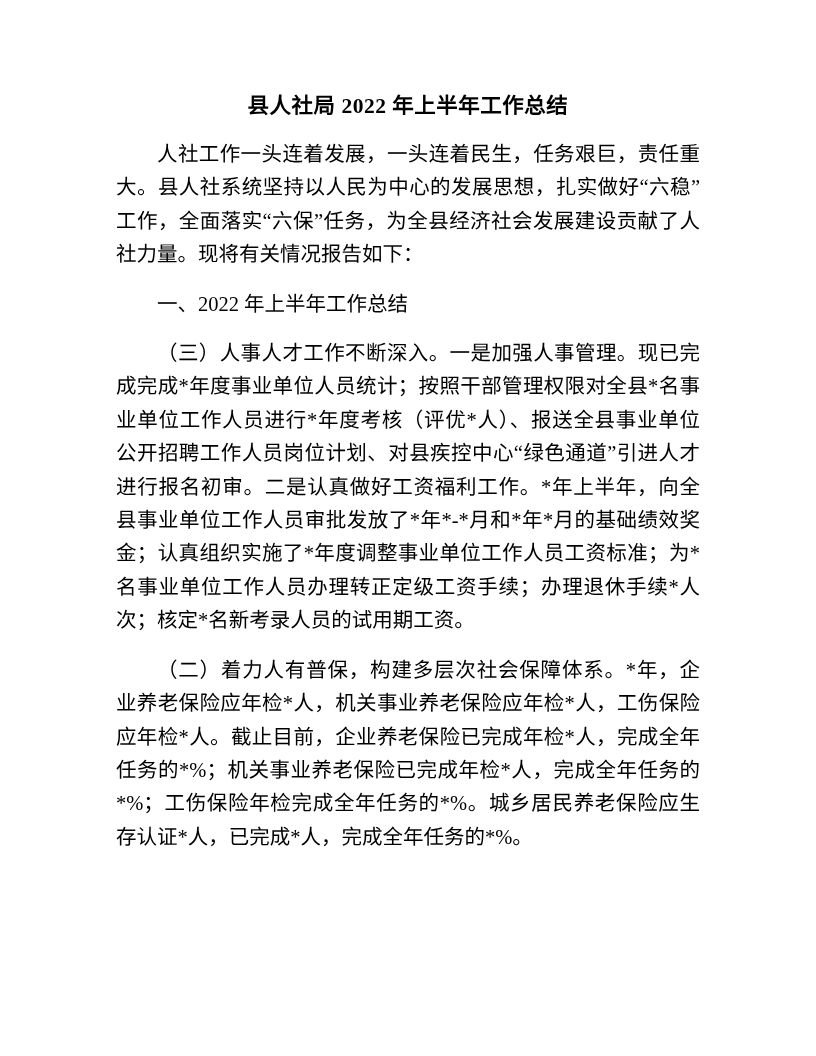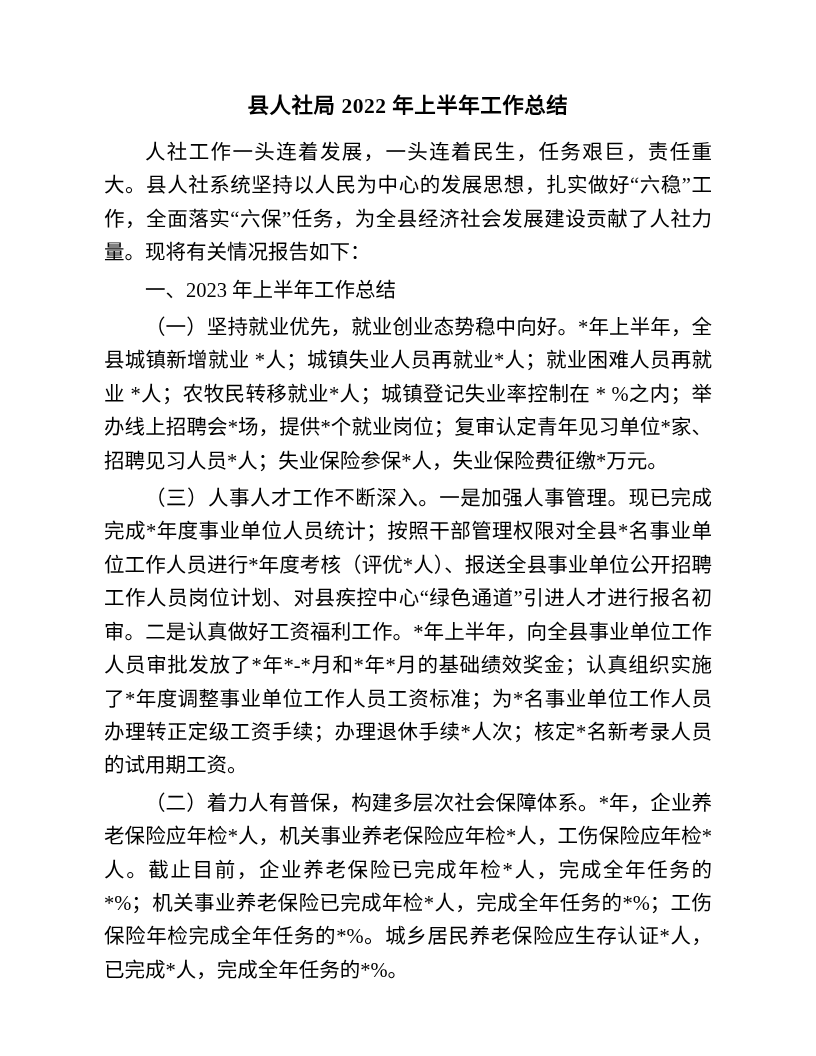--- a/index.html
+++ b/index.html
@@ -30,33 +30,32 @@
     line-height: 32px;
     margin: 0 0 14px 0;
     letter-spacing: 0.5px;
   }
   .para {
     font-size: 20.5px;
     line-height: 33.4px;
     text-align: justify;
     text-justify: inter-ideograph;
     text-indent: 2em;
-    margin: 4px;
+    margin: 16px;
     word-break: break-all;
     font-weight: 400;
     font-family: Liberation Serif, serif;
   }
 </style>
 </head>
 <body>
 
 <div class="page">
   <div class="doc">
     <h1 class="title">县人社局 2022 年上半年工作总结</h1>
     <div>
         <p class="para">人社工作一头连着发展，一头连着民生，任务艰巨，责任重大。县人社系统坚持以人民为中心的发展思想，扎实做好“六稳”工作，全面落实“六保”任务，为全县经济社会发展建设贡献了人社力量。现将有关情况报告如下：</p>
-        <p class="para">一、2023 年上半年工作总结</p>
-        <p class="para">（一）坚持就业优先，就业创业态势稳中向好。*年上半年，全县城镇新增就业 *人；城镇失业人员再就业*人；就业困难人员再就业 *人；农牧民转移就业*人；城镇登记失业率控制在 * %之内；举办线上招聘会*场，提供*个就业岗位；复审认定青年见习单位*家、招聘见习人员*人；失业保险参保*人，失业保险费征缴*万元。</p>
+        <p class="para">一、2022 年上半年工作总结</p>
         <p class="para">（三）人事人才工作不断深入。一是加强人事管理。现已完成完成*年度事业单位人员统计；按照干部管理权限对全县*名事业单位工作人员进行*年度考核（评优*人）、报送全县事业单位公开招聘工作人员岗位计划、对县疾控中心“绿色通道”引进人才进行报名初审。二是认真做好工资福利工作。*年上半年，向全县事业单位工作人员审批发放了*年*-*月和*年*月的基础绩效奖金；认真组织实施了*年度调整事业单位工作人员工资标准；为*名事业单位工作人员办理转正定级工资手续；办理退休手续*人次；核定*名新考录人员的试用期工资。</p>
         <p class="para">（二）着力人有普保，构建多层次社会保障体系。*年，企业养老保险应年检*人，机关事业养老保险应年检*人，工伤保险应年检*人。截止目前，企业养老保险已完成年检*人，完成全年任务的*%；机关事业养老保险已完成年检*人，完成全年任务的*%；工伤保险年检完成全年任务的*%。城乡居民养老保险应生存认证*人，已完成*人，完成全年任务的*%。</p>
       </div>
   </div>
 </div>
 
 </body></html>

